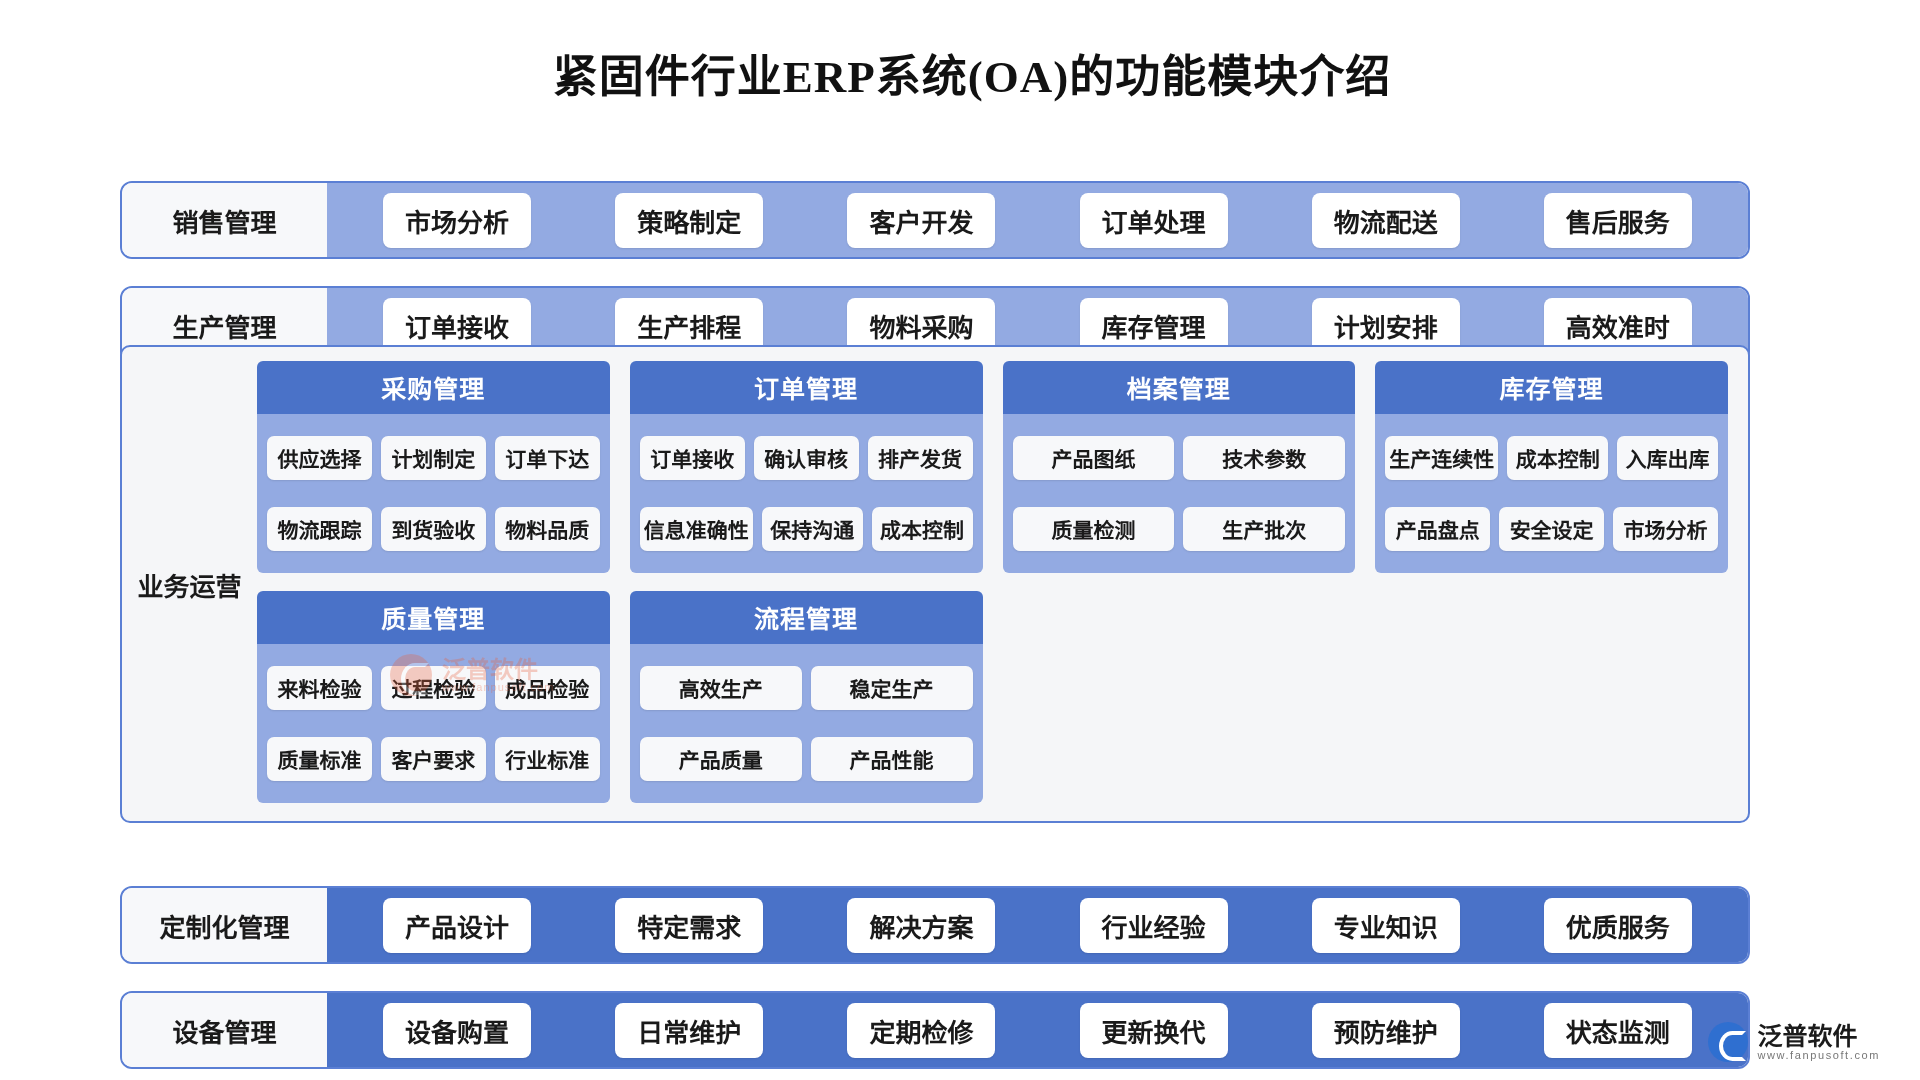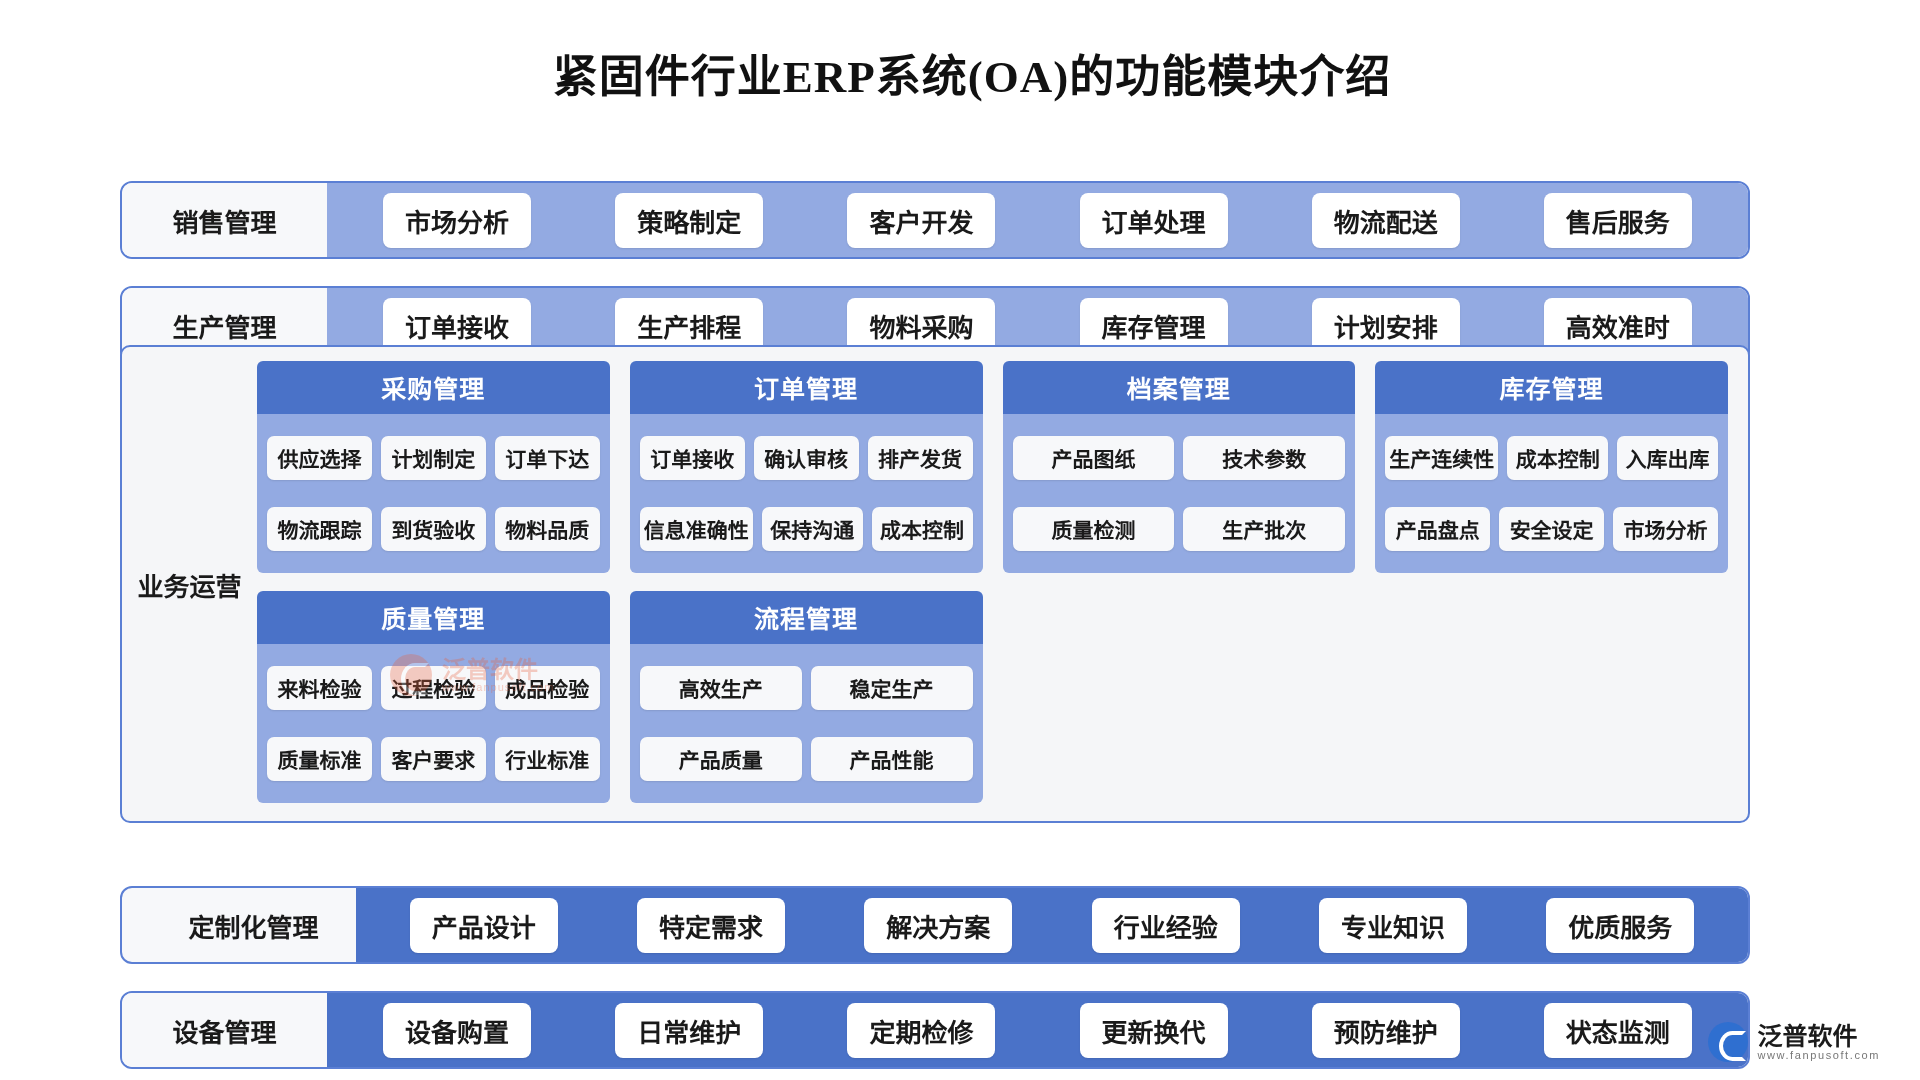--- a/index.html
+++ b/index.html
@@ -76,21 +76,21 @@
     font-size: 26px;
     font-weight: bold;
     color: #1a1a1a;
     white-space: nowrap;
     box-shadow: 0 1px 2px rgba(0,0,0,0.10);
   }
 
   
   #row-sales      { top: 140px;  height: 78px; }
   #row-production { top: 245px;  height: 78px; }
-  #row-custom     { top: 845px;  height: 78px; padding-left: 29px; }
+  #row-custom     { top: 845px;  height: 78px; }
   #row-equipment  { top: 950px;  height: 78px; }
 
   
   #ops-block {
     position: absolute;
     left: 120px;
     top: 345px;
     width: 1630px;
     height: 478px;
     border: 2px solid #5b7fd4;

